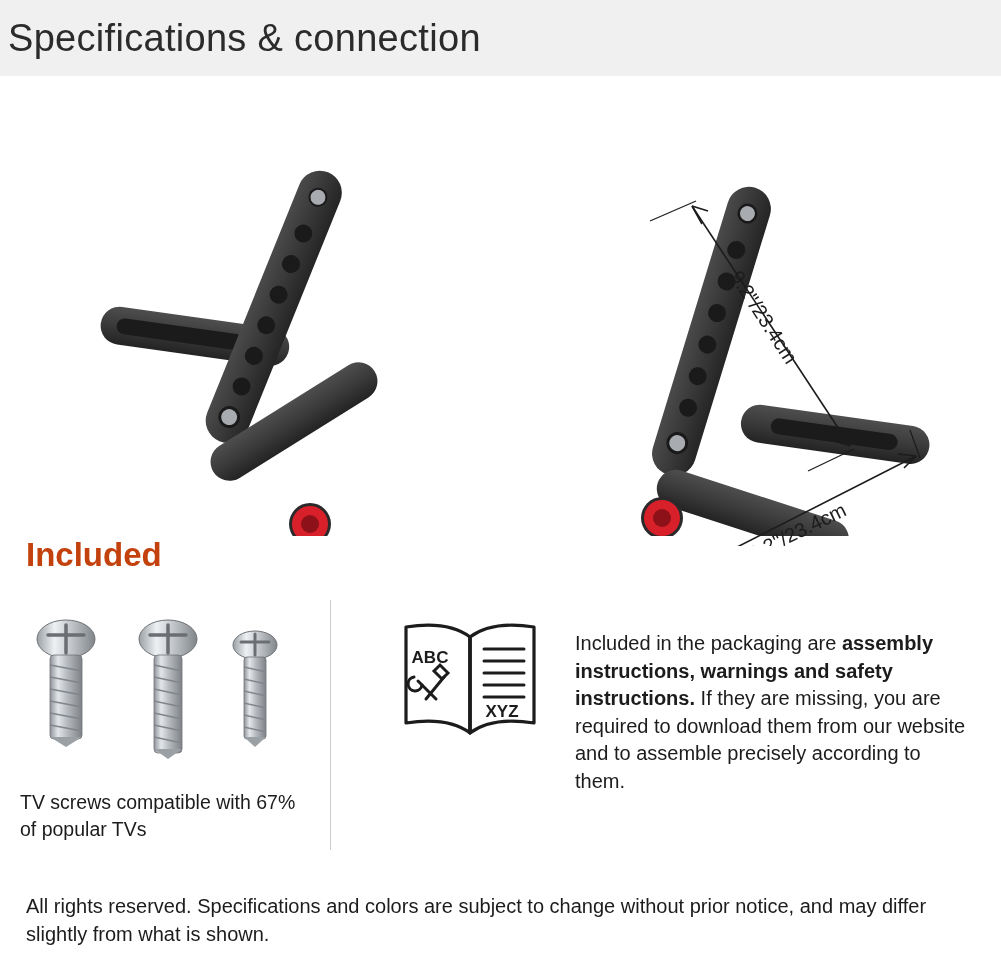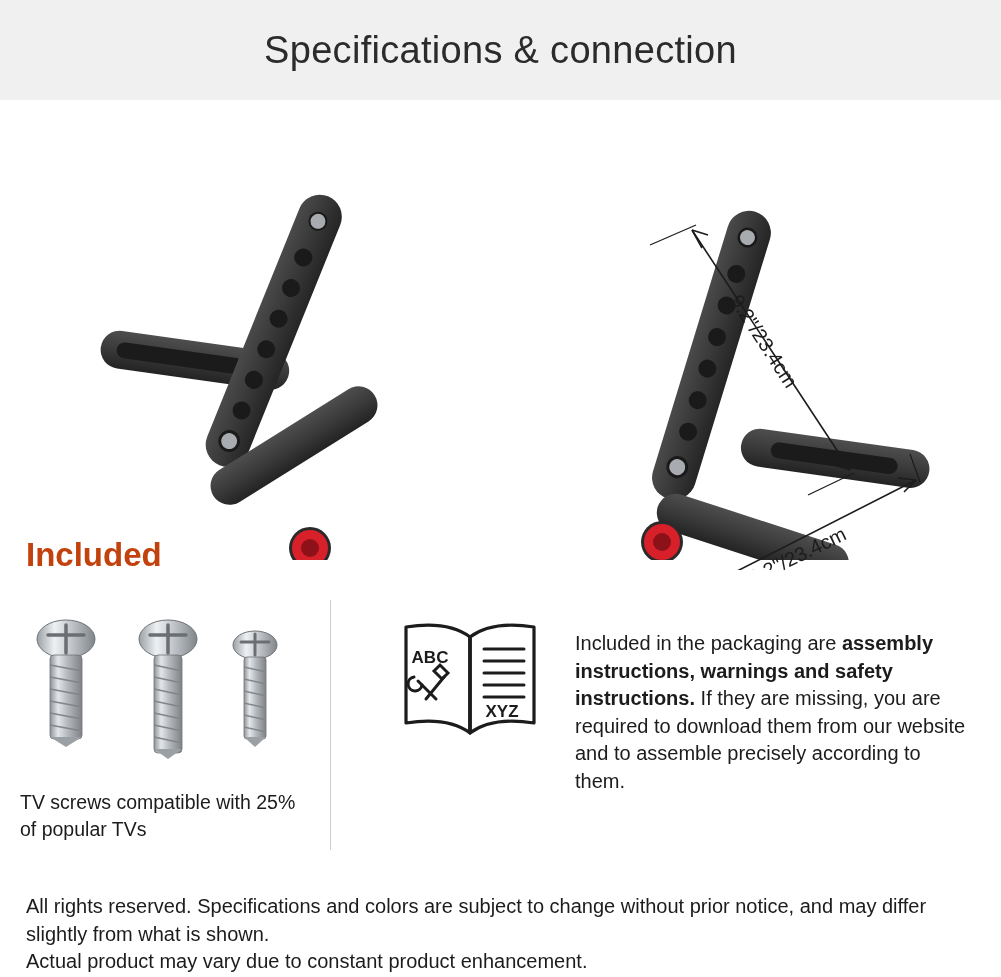--- a/index.html
+++ b/index.html
@@ -7,23 +7,23 @@
     width: 1001px; height: 977px;
     background: #ffffff;
     font-family: "Liberation Sans", sans-serif;
     color: #1c1c1c;
     overflow: hidden;
   }
   .page { position: relative; width: 1001px; height: 977px; }
 
   
   .header {
-    width: 100%; height: 100px;
+    width: 100%; height: 76px;
     background: #f0f0f0;
-    display: flex; align-items: center; justify-content: center;
+    display: flex; align-items: center; justify-content: flex-start; padding-left: 8px;
   }
   .header-title {
     font-size: 38px;
     font-weight: 400;
     color: #2b2b2b;
     letter-spacing: 0.3px;
   }
 
   
   .product-area {
@@ -278,21 +278,21 @@
               <path d="M12,50 L34,55"></path>
               <path d="M12,62 L34,67"></path>
             <path d="M12,74 L34,79"></path>
               <path d="M12,86 L34,91"></path>
               <path d="M12,98 L34,103"></path>
           </g>
           <path d="M12,108 L23,118 L34,108 Z" fill="#9ba0a5"></path>
         </g>
       </svg>
     </div>
-    <div class="screw-caption">TV screws compatible with 25% of popular TVs</div>
+    <div class="screw-caption">TV screws compatible with 67% of popular TVs</div>
   </div>
 
   <div class="divider"></div>
 
   <svg class="manual-icon" width="160" height="130" viewBox="0 0 160 130">
     <g fill="none" stroke="#1c1c1c" stroke-width="3.2" stroke-linejoin="round">
       <path d="M78,22 C62,10 40,8 14,12 L14,108 C40,104 62,106 78,118 Z"></path>
       <path d="M78,22 C94,10 116,8 142,12 L142,108 C116,104 94,106 78,118 Z"></path>
       <path d="M78,22 L78,118"></path>
     </g>
@@ -315,16 +315,15 @@
 
   <div class="manual-text">
     <span>Included in the packaging are</span>
     <b>assembly instructions,</b>
     <b>warnings and safety instructions.</b>
     <span>If they are missing, you are required to download them from our website and to assemble precisely according to them.</span>
   </div>
 
   <div class="footer">
     <div>All rights reserved. Specifications and colors are subject to change without prior notice, and may differ slightly from what is shown.</div>
-    <div>Actual product may vary due to constant product enhancement.</div>
   </div>
 
 </div>
 
 </body></html>

